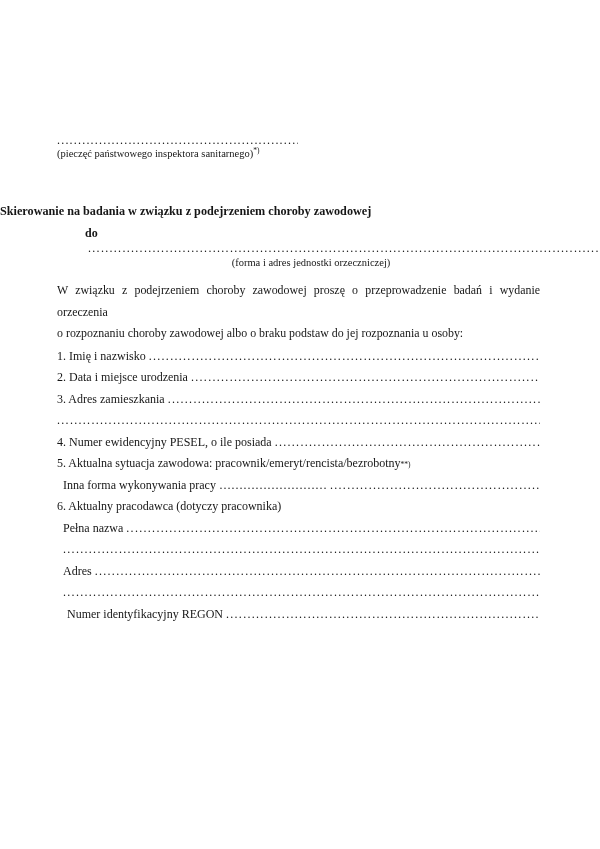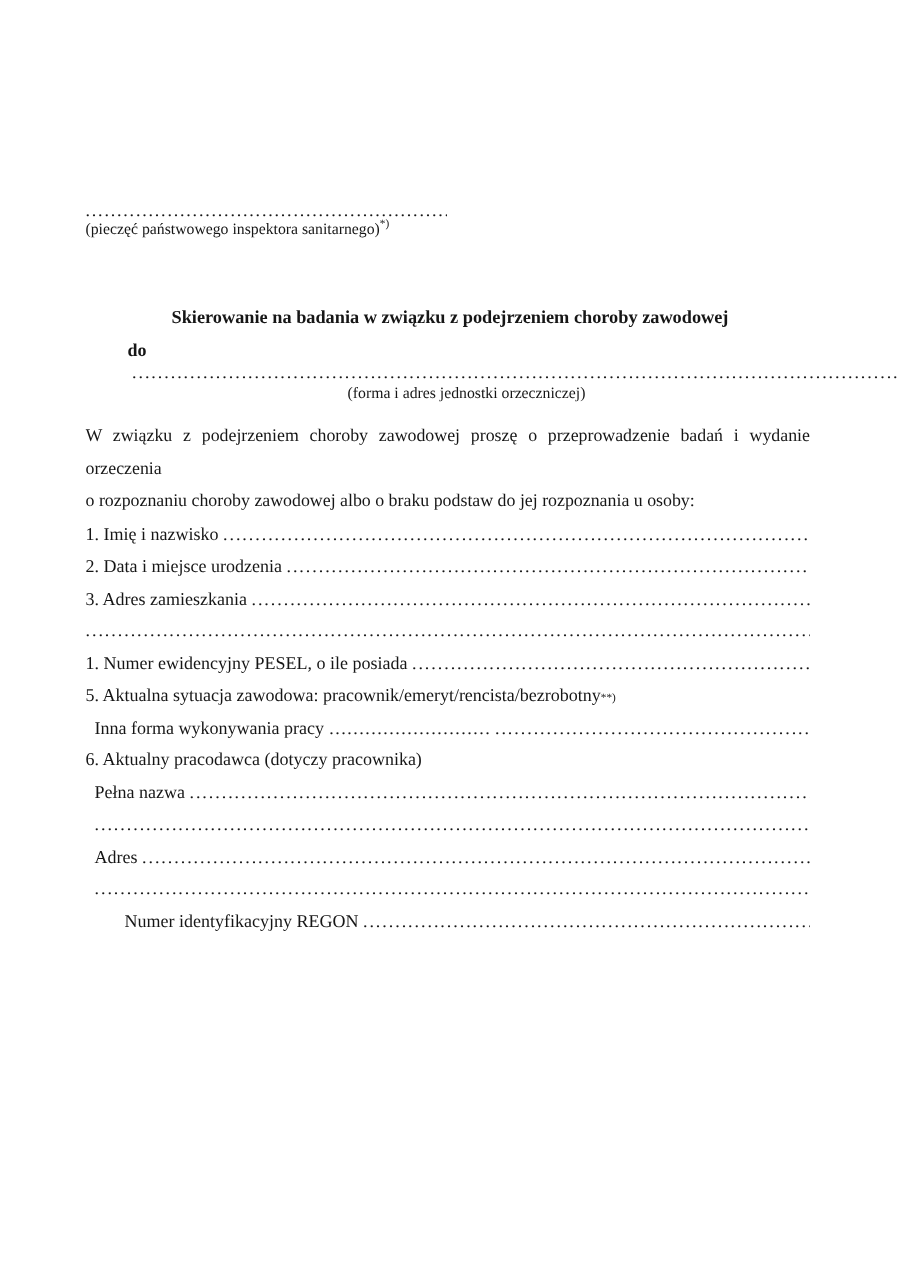--- a/index.html
+++ b/index.html
@@ -36,21 +36,20 @@
   .stamp-caption {
     font-size: 10.5px;
     line-height: 15px;
     white-space: nowrap;
   }
   
   .doc-title {
     margin-top: 43px;
     font-size: 12.2px;
     font-weight: bold;
-    text-align: center;
     line-height: 15px;
   }
   .addressee {
     display: flex;
     align-items: baseline;
     margin: 7px 103px 0 85px;
     font-size: 12px;
     line-height: 15px;
     flex-direction: column;
   }
@@ -97,21 +96,21 @@
     letter-spacing: 1.3px;
     padding-left: 3px;
     min-width: 0;
   }
   .leader.nopad { padding-left: 0; }
   .mixed-head {
     flex: none;
     padding-left: 3px;
   }
   .ind1 { margin-left: 6px; text-align: right; }
-  .ind2 { margin-left: 26px; justify-content: flex-end; }
+  .ind2 { margin-left: 10px; justify-content: flex-end; }
 </style>
 </head>
 <body>
 
 <div class="page">
 
   <div class="stamp-block">
     <div class="stamp-dots">........................................................................................................................................................................</div>
     <div class="stamp-caption"><span>(pieczęć państwowego inspektora sanitarnego)</span><sup>*)</sup></div>
   </div>
@@ -144,21 +143,21 @@
     <div class="line">
       <span class="label">3. Adres zamieszkania</span>
       <span class="leader">........................................................................................................................................................................</span>
     </div>
 
     <div class="line">
       <span class="leader nopad">........................................................................................................................................................................</span>
     </div>
 
     <div class="line">
-      <span class="label">1. Numer ewidencyjny PESEL, o ile posiada</span>
+      <span class="label">4. Numer ewidencyjny PESEL, o ile posiada</span>
       <span class="leader">........................................................................................................................................................................</span>
     </div>
 
     <div class="line">
       <span class="label">5. Aktualna sytuacja zawodowa: pracownik/emeryt/rencista/bezrobotny</span>
       <sup>**)</sup>
     </div>
 
     <div class="line ind1">
       <span class="label">Inna forma wykonywania pracy</span>

